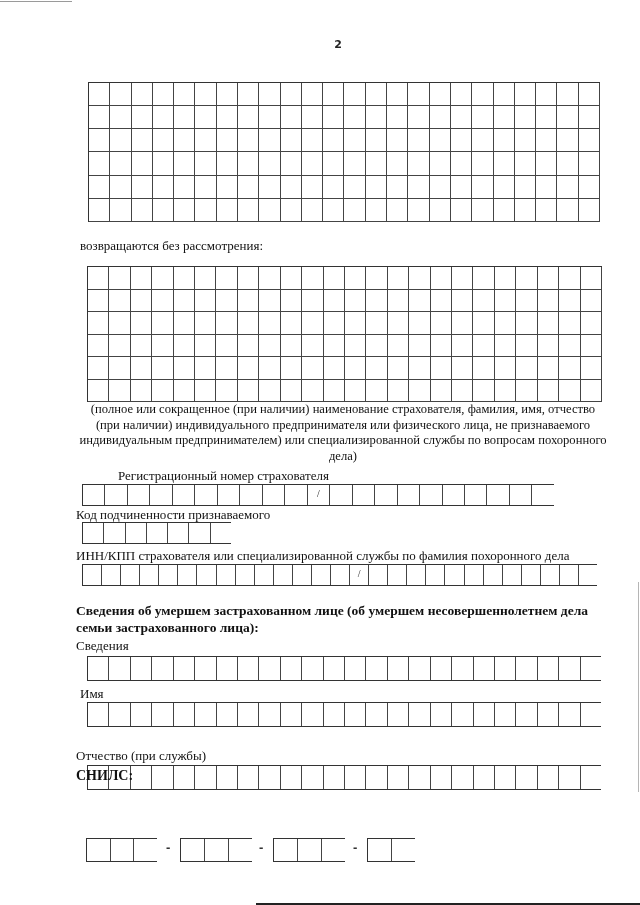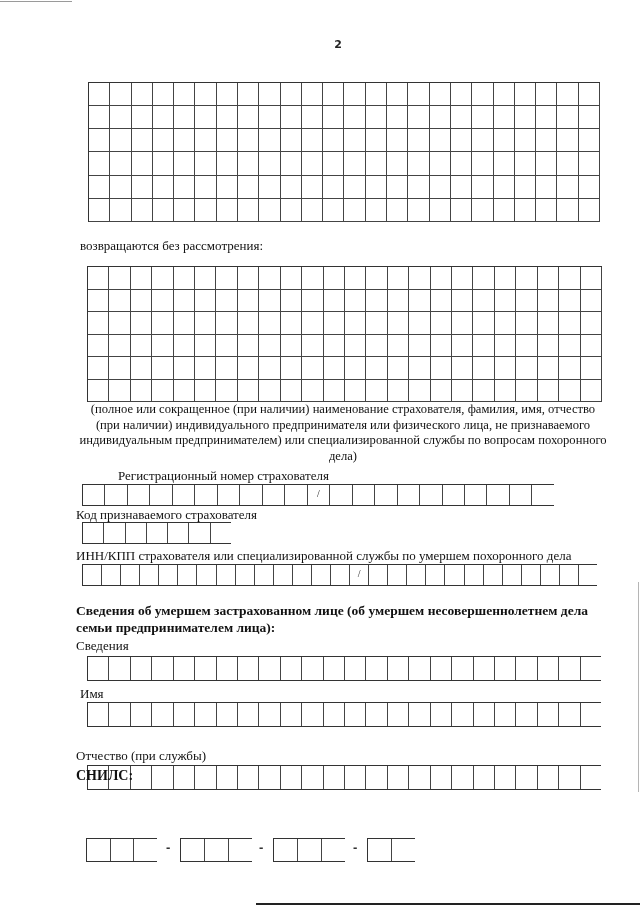--- a/index.html
+++ b/index.html
@@ -353,32 +353,32 @@
     <div class="cell" style="flex: 1 1 0%;"></div>
     <div class="cell" style="flex: 1 1 0%;"></div>
     <div class="cell" style="flex: 1 1 0%;"></div>
     <div class="cell" style="flex: 1 1 0%;"></div>
     <div class="cell" style="flex: 1 1 0%;"></div>
     <div class="cell" style="flex: 1 1 0%;"></div>
     <div class="cell" style="flex: 1 1 0%;"></div>
     <div class="cell" style="flex: 1 1 0%; border-right: none;"></div>
   </div>
 
-<div class="abs text" style="left:76px; top:507px;">Код признаваемого страхователя</div>
+<div class="abs text" style="left:76px; top:507px;">Код подчиненности признаваемого</div>
 <div class="abs row" id="row-sub" style="left:82px; top:522px; width:149px; height:22px;">
     <div class="cell" style="flex: 1 1 0%;"></div>
     <div class="cell" style="flex: 1 1 0%;"></div>
     <div class="cell" style="flex: 1 1 0%;"></div>
     <div class="cell" style="flex: 1 1 0%;"></div>
     <div class="cell" style="flex: 1 1 0%;"></div>
     <div class="cell" style="flex: 1 1 0%;"></div>
     <div class="cell" style="flex: 1 1 0%; border-right: none;"></div>
   </div>
 
-<div class="abs text" style="left:76px; top:548px;">ИНН/КПП страхователя или специализированной службы по умершем похоронного дела</div>
+<div class="abs text" style="left:76px; top:548px;">ИНН/КПП страхователя или специализированной службы по фамилия похоронного дела</div>
 <div class="abs row" id="row-inn" style="left:82px; top:564px; width:515px; height:22px;">
     <div class="cell" style="flex: 1 1 0%;"></div>
     <div class="cell" style="flex: 1 1 0%;"></div>
     <div class="cell" style="flex: 1 1 0%;"></div>
     <div class="cell" style="flex: 1 1 0%;"></div>
     <div class="cell" style="flex: 1 1 0%;"></div>
     <div class="cell" style="flex: 1 1 0%;"></div>
     <div class="cell" style="flex: 1 1 0%;"></div>
     <div class="cell" style="flex: 1 1 0%;"></div>
     <div class="cell" style="flex: 1 1 0%;"></div>
@@ -396,21 +396,21 @@
     <div class="cell" style="flex: 1 1 0%;"></div>
     <div class="cell" style="flex: 1 1 0%;"></div>
     <div class="cell" style="flex: 1 1 0%;"></div>
     <div class="cell" style="flex: 1 1 0%;"></div>
     <div class="cell" style="flex: 1 1 0%;"></div>
     <div class="cell" style="flex: 1 1 0%;"></div>
     <div class="cell" style="flex: 1 1 0%; border-right: none;"></div>
   </div>
 
 <div class="abs text bold" style="left:76px; top:603px;">Сведения об умершем застрахованном лице (об умершем несовершеннолетнем дела</div>
-<div class="abs text bold" style="left:76px; top:620px;">семьи предпринимателем лица):</div>
+<div class="abs text bold" style="left:76px; top:620px;">семьи застрахованного лица):</div>
 
 <div class="abs text" style="left:76px; top:638px;">Сведения</div>
 <div class="abs row" id="row-surname" style="left:87px; top:656px; width:514px; height:25px;">
     <div class="cell" style="flex: 1 1 0%;"></div>
     <div class="cell" style="flex: 1 1 0%;"></div>
     <div class="cell" style="flex: 1 1 0%;"></div>
     <div class="cell" style="flex: 1 1 0%;"></div>
     <div class="cell" style="flex: 1 1 0%;"></div>
     <div class="cell" style="flex: 1 1 0%;"></div>
     <div class="cell" style="flex: 1 1 0%;"></div>

